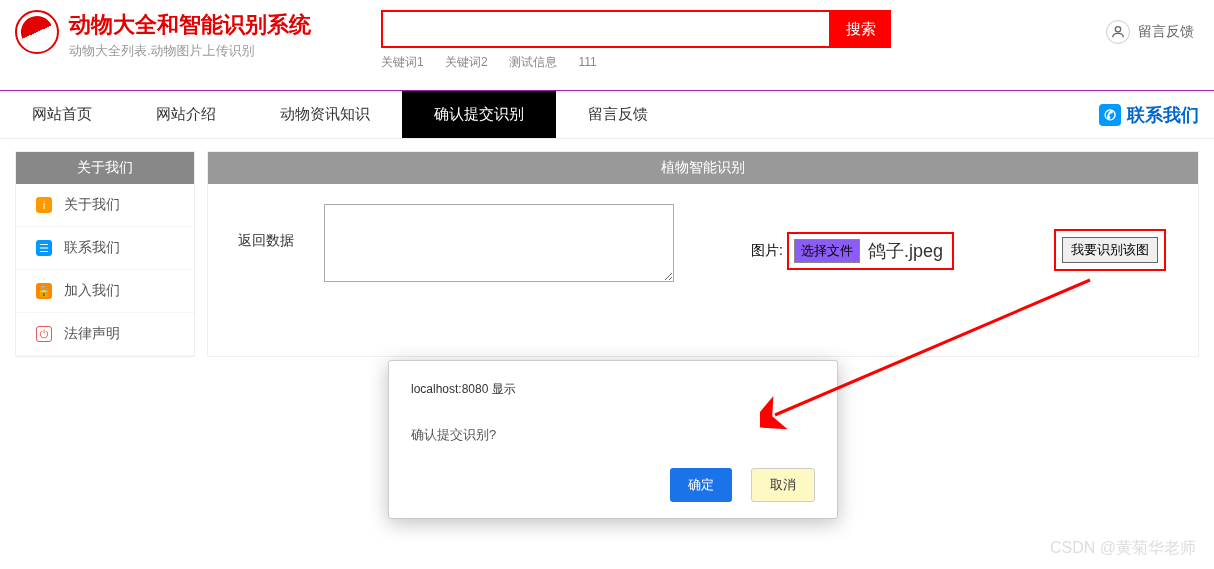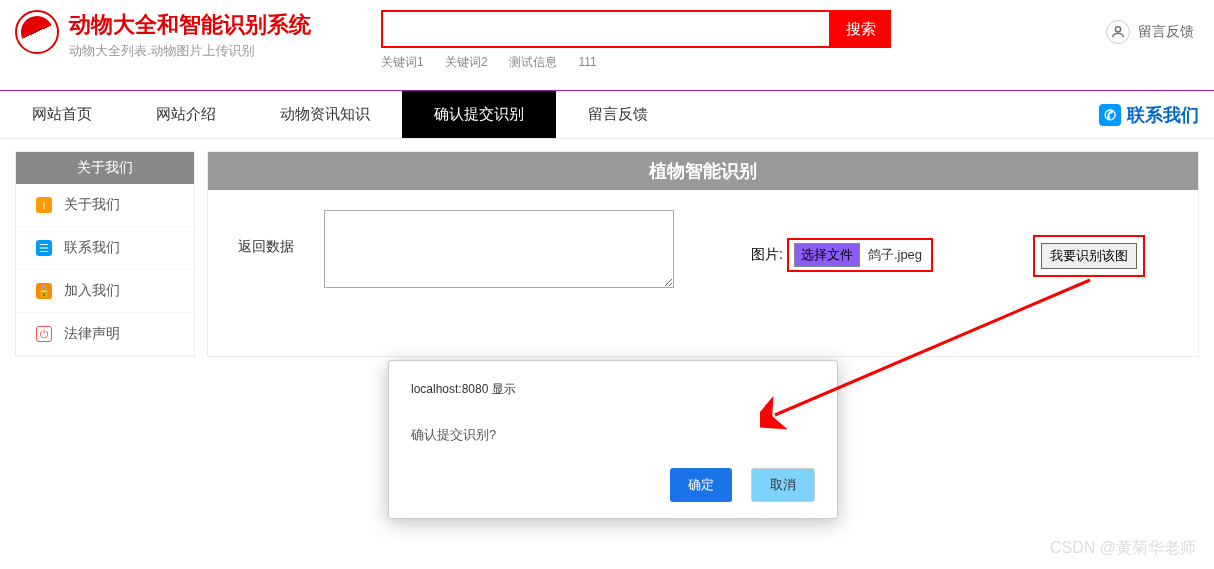--- a/index.html
+++ b/index.html
@@ -29,39 +29,39 @@
 .contact { margin-left:auto; display:flex; align-items:center; gap:6px; color:#0066cc; font-size:18px; font-weight:bold; cursor:pointer; }
 .contact-icon { width:22px; height:22px; background:#0099ff; border-radius:4px; display:flex; align-items:center; justify-content:center; color:#fff; font-size:14px; }
 
 
 .content { display:flex; gap:12px; padding:12px 15px; }
 .sidebar { width:180px; border:1px solid #eee; }
 .side-head { background:#888; color:#fff; text-align:center; padding:7px 0; font-size:14px; }
 .side-item { display:flex; align-items:center; gap:12px; padding:12px 20px; font-size:14px; color:#555; cursor:pointer; border-bottom:1px solid #f5f5f5; }
 .side-icon { width:16px; height:16px; border-radius:3px; display:flex; align-items:center; justify-content:center; font-size:11px; color:#fff; }
 .main { flex:1; border:1px solid #eee; }
-.main-head { background:#999; color:#fff; text-align:center; padding:7px 0; font-size:18px; font-weight:bold; }
+.main-head { background:#999; color:#fff; text-align:center; padding:7px 0; font-size:14px; font-weight:normal; }
 .form-area { padding:20px 30px; position:relative; }
 .form-row { display:flex; align-items:flex-start; gap:30px; }
 .lbl { font-size:14px; color:#333; padding-top:28px; }
 .ta { width:350px; height:78px; border:1px solid #aaa; resize:both; font-family:inherit; font-size:13px; padding:4px; }
 .upload-group { display:flex; align-items:center; gap:4px; padding-top:28px; margin-left:20px; }
 .upload-group .txt { font-size:14px;margin-left:27px; }
 .file-btn { border:1px solid #888; background:#8b5cf6; padding:2px 6px; font-size:13px; cursor:pointer; }
-.file-name { font-size:13px; color:#333; padding:2px 4px; }
+.file-name { font-size:18px; color:#333; padding:2px 4px; }
 .red-box { border:2px solid #ff0000; padding:3px 5px; }
 .submit-btn { border:1px solid #666; background:#efefef; padding:3px 8px; font-size:13px; cursor:pointer; margin-left:80px; margin-top:28px; }
 
 
 .dialog { position:absolute; left:388px; top:360px; width:450px; background:#fff; border:1px solid #ccc; border-radius:3px; box-shadow:0 4px 20px rgba(0,0,0,0.25); padding:20px 22px 16px; }
 .dlg-title { font-size:12px; color:#333; margin-bottom:28px; }
 .dlg-msg { font-size:13px; color:#555; margin-bottom:24px; }
 .dlg-btns { display:flex; justify-content:flex-end; gap:19px; }
 .btn-ok { background:#1a73e8; color:#fff; border:none; padding:7px 18px; font-size:13px; border-radius:3px; cursor:pointer; }
-.btn-cancel { background:#7dd3fc; color:#333; border:1px solid #ccc; padding:7px 18px; font-size:13px; border-radius:3px; cursor:pointer; }
+.btn-cancel { background:#fef9c3; color:#333; border:1px solid #ccc; padding:7px 18px; font-size:13px; border-radius:3px; cursor:pointer; }
 
 
 .arrow { position:absolute; left:760px; top:275px; pointer-events:none; }
 
 
 .wm { position:absolute; right:18px; bottom:10px; color:#ddd; font-size:16px; }
 </style>
 </head>
 <body>
 

